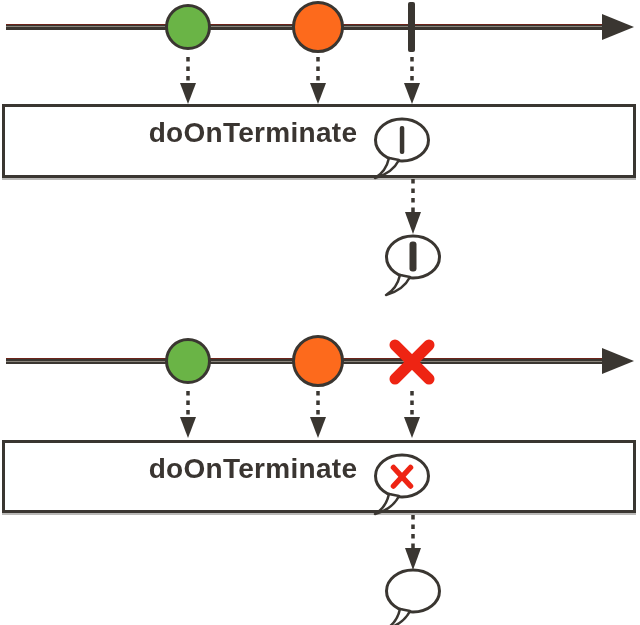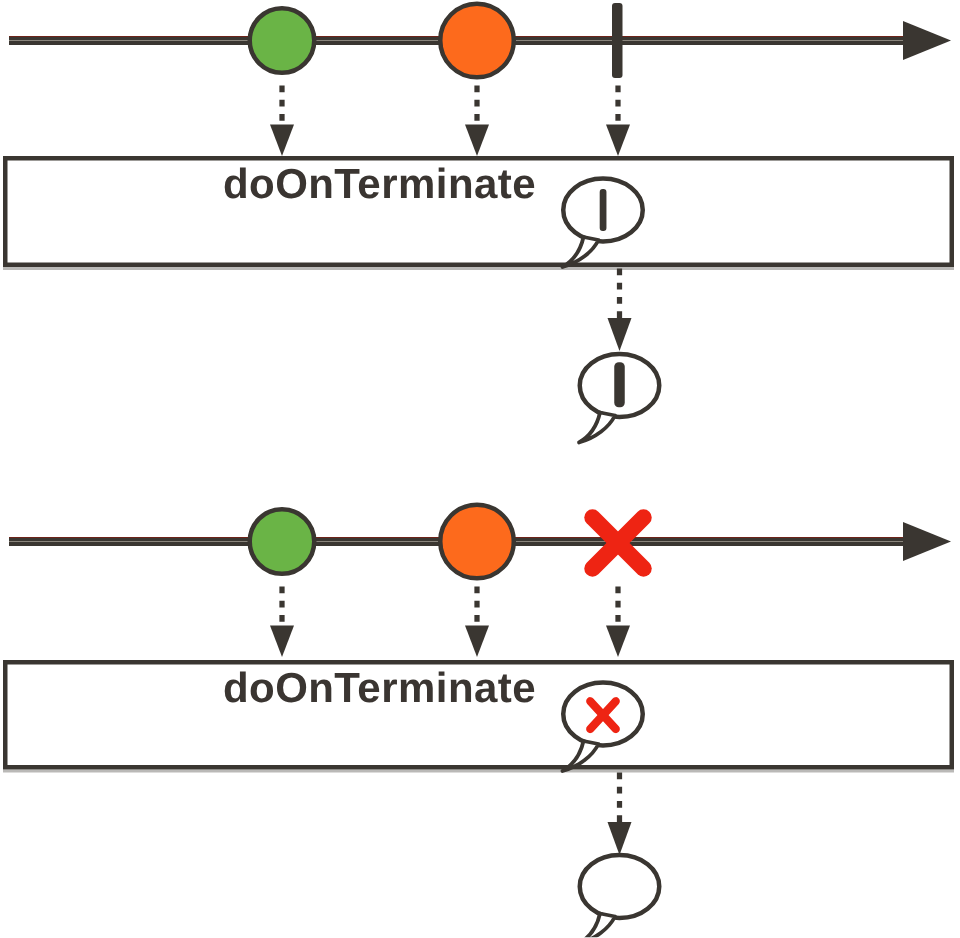--- a/index.html
+++ b/index.html
@@ -27,21 +27,21 @@
     width:7px;height:50px;background:#3a3631;border-radius:2px;
   }
   .op-box{
     box-sizing:border-box;width:634px;height:74px;
     background:#ffffff;border:3px solid #3a3631;
     box-shadow:0 2px 0 rgba(58,54,49,.35);
   }
   .op-box.second{height:73px;}
   .op-label-wrap{
     position:absolute;left:0;top:0;bottom:16px;width:496px;
-    display:flex;align-items:flex-start;justify-content:center;
+    display:flex;align-items:center;justify-content:center;
   }
   .op-label{
     font-weight:bold;font-size:28px;letter-spacing:.3px;color:#3a3531;
   }
   svg{display:block;}
 </style>
 </head>
 <body>
 
 <div class="canvas">

